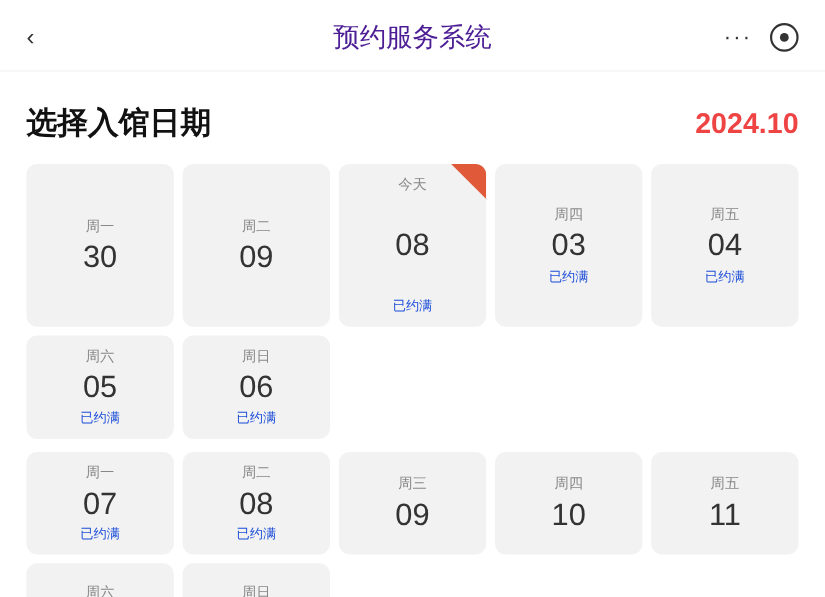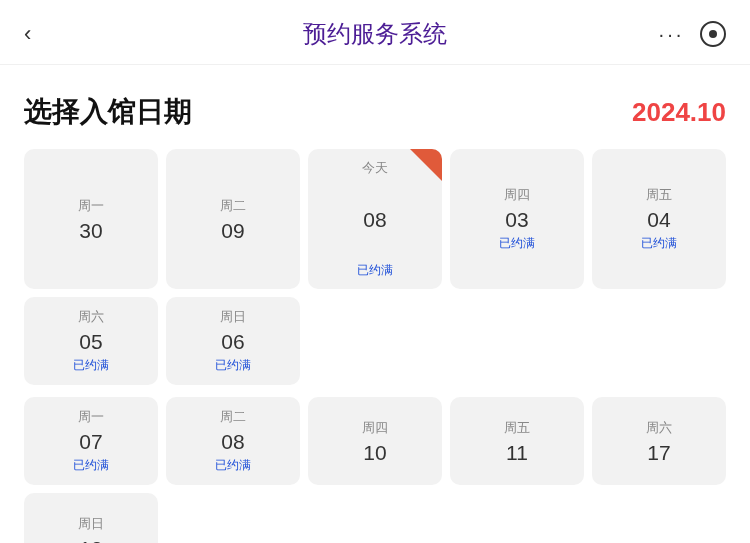--- a/index.html
+++ b/index.html
@@ -108,21 +108,21 @@
     .day-card.today {
       background: #f2f2f2;
       gap: 27px;
     }
     .day-card .weekday {
       font-size: 13px;
       color: #888;
       margin-bottom: 4px;
     }
     .day-card .day-num {
-      font-size: 21px;
+      font-size: 28px;
       font-weight: 400;
       color: #333;
       line-height: 1.1;
     }
     .day-card .status {
       font-size: 12px;
       color: #1d4ed8;
       margin-top: 4px;
     }
 
@@ -201,20 +201,24 @@
           <span class="weekday">周一</span>
           <span class="day-num">07</span>
           <span class="status">已约满</span>
         </div>
         <div class="day-card">
           <span class="weekday">周二</span>
           <span class="day-num">08</span>
           <span class="status">已约满</span>
         </div>
         <div class="day-card">
+          <span class="weekday">周三</span>
+          <span class="day-num">09</span>
+        </div>
+        <div class="day-card">
           <span class="weekday">周四</span>
           <span class="day-num">10</span>
         </div>
         <div class="day-card">
           <span class="weekday">周五</span>
           <span class="day-num">11</span>
         </div>
         <div class="day-card">
           <span class="weekday">周六</span>
           <span class="day-num">17</span>

